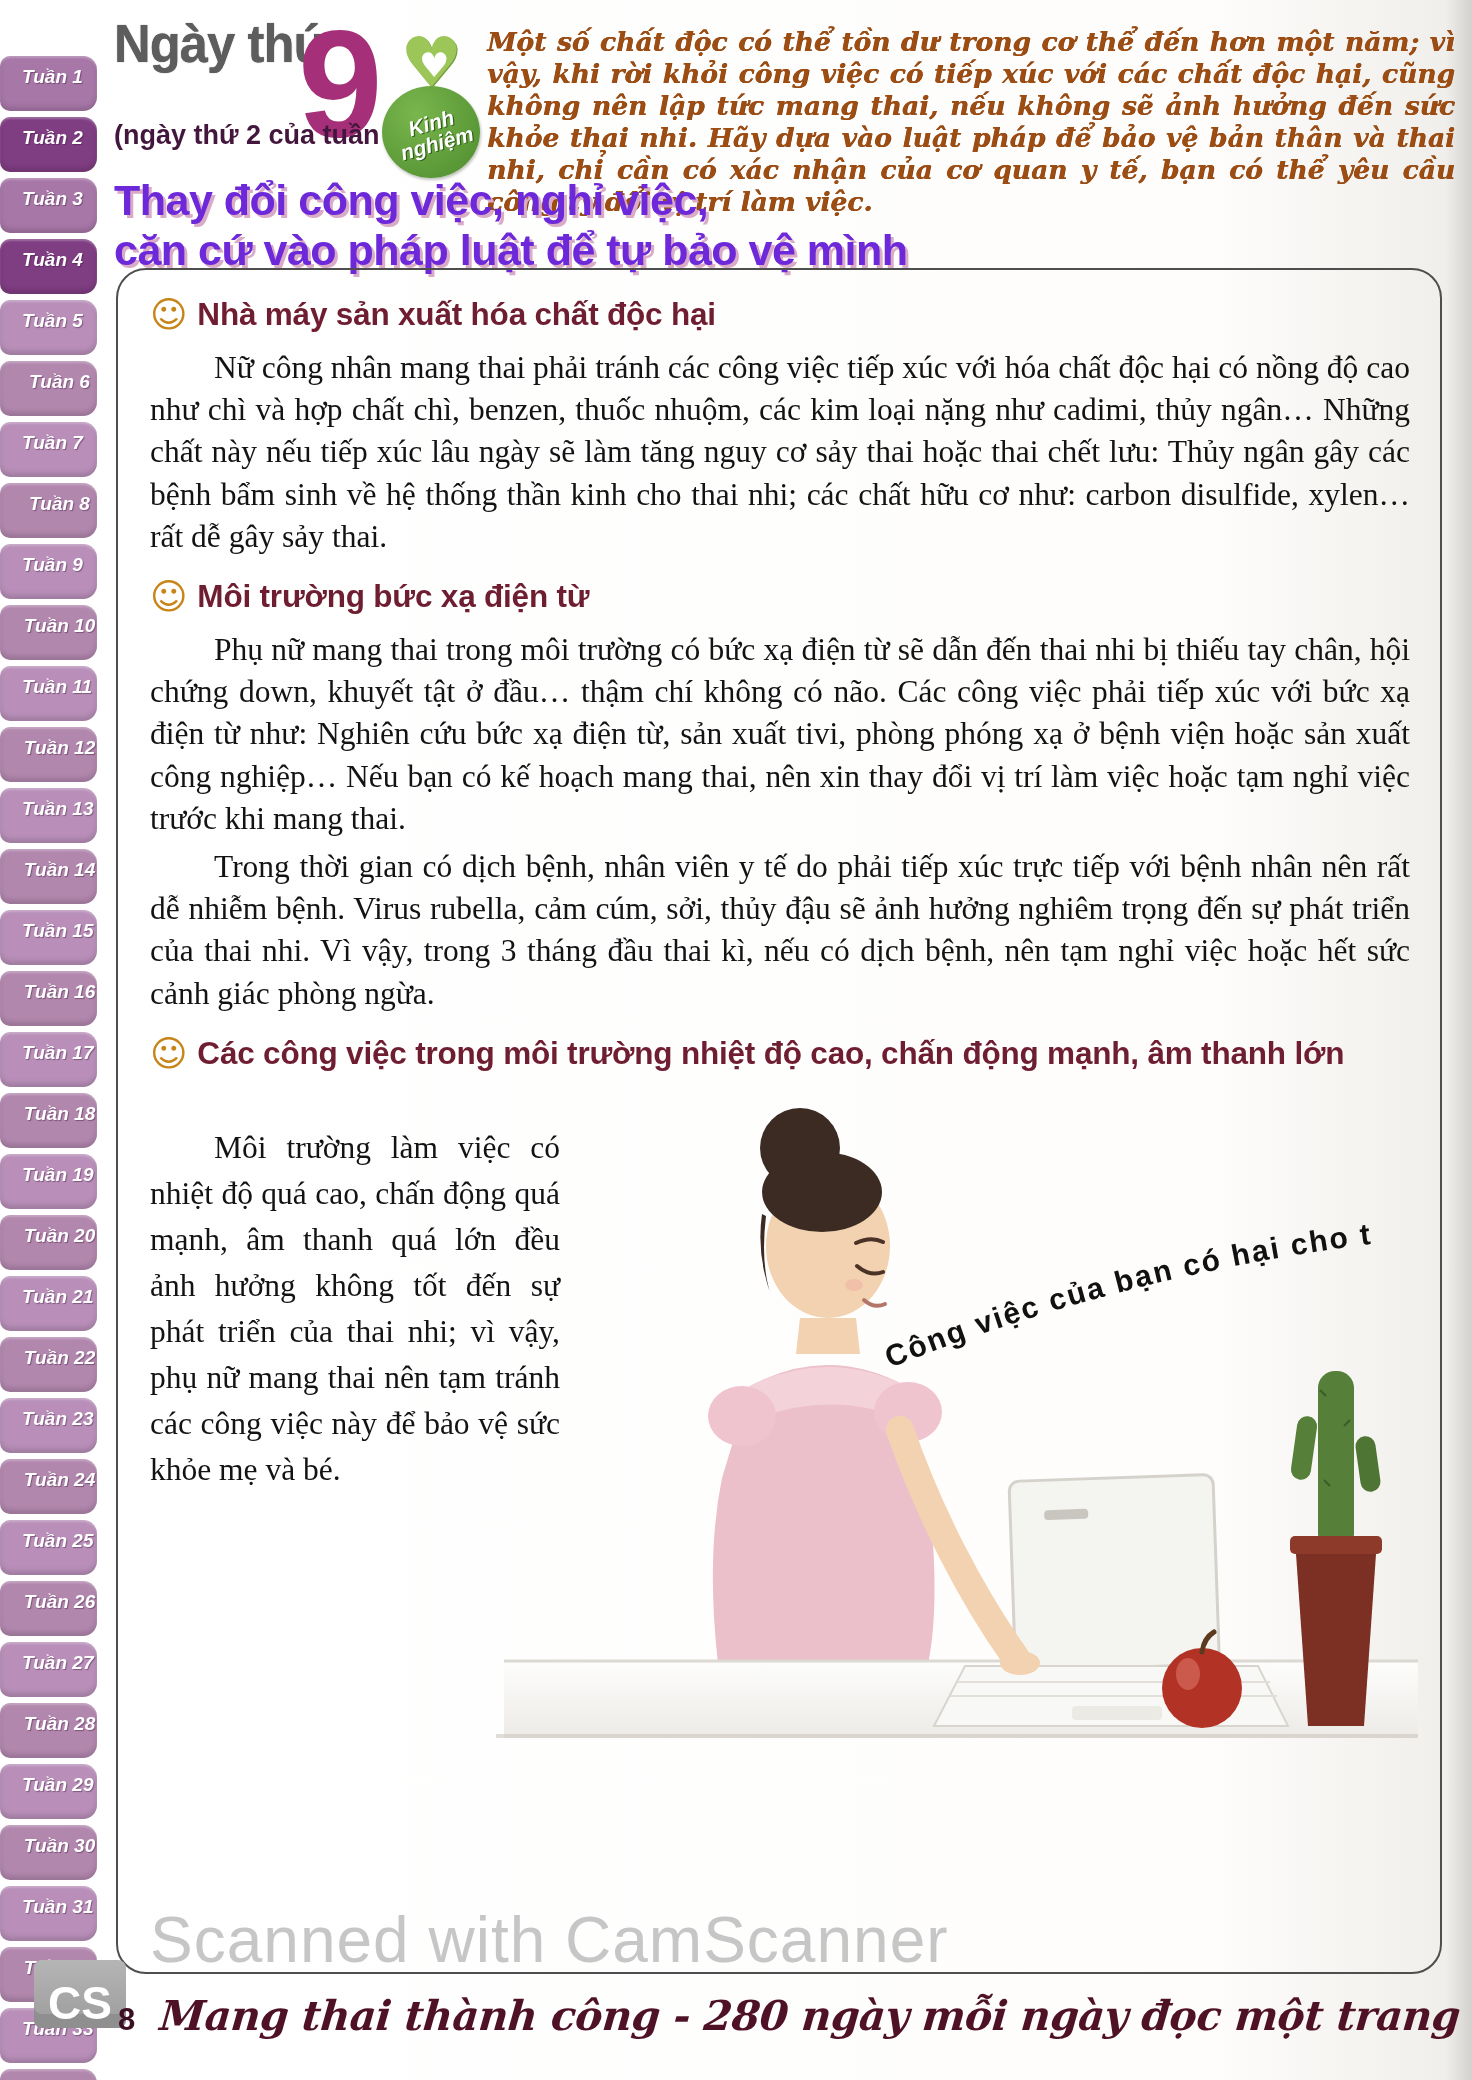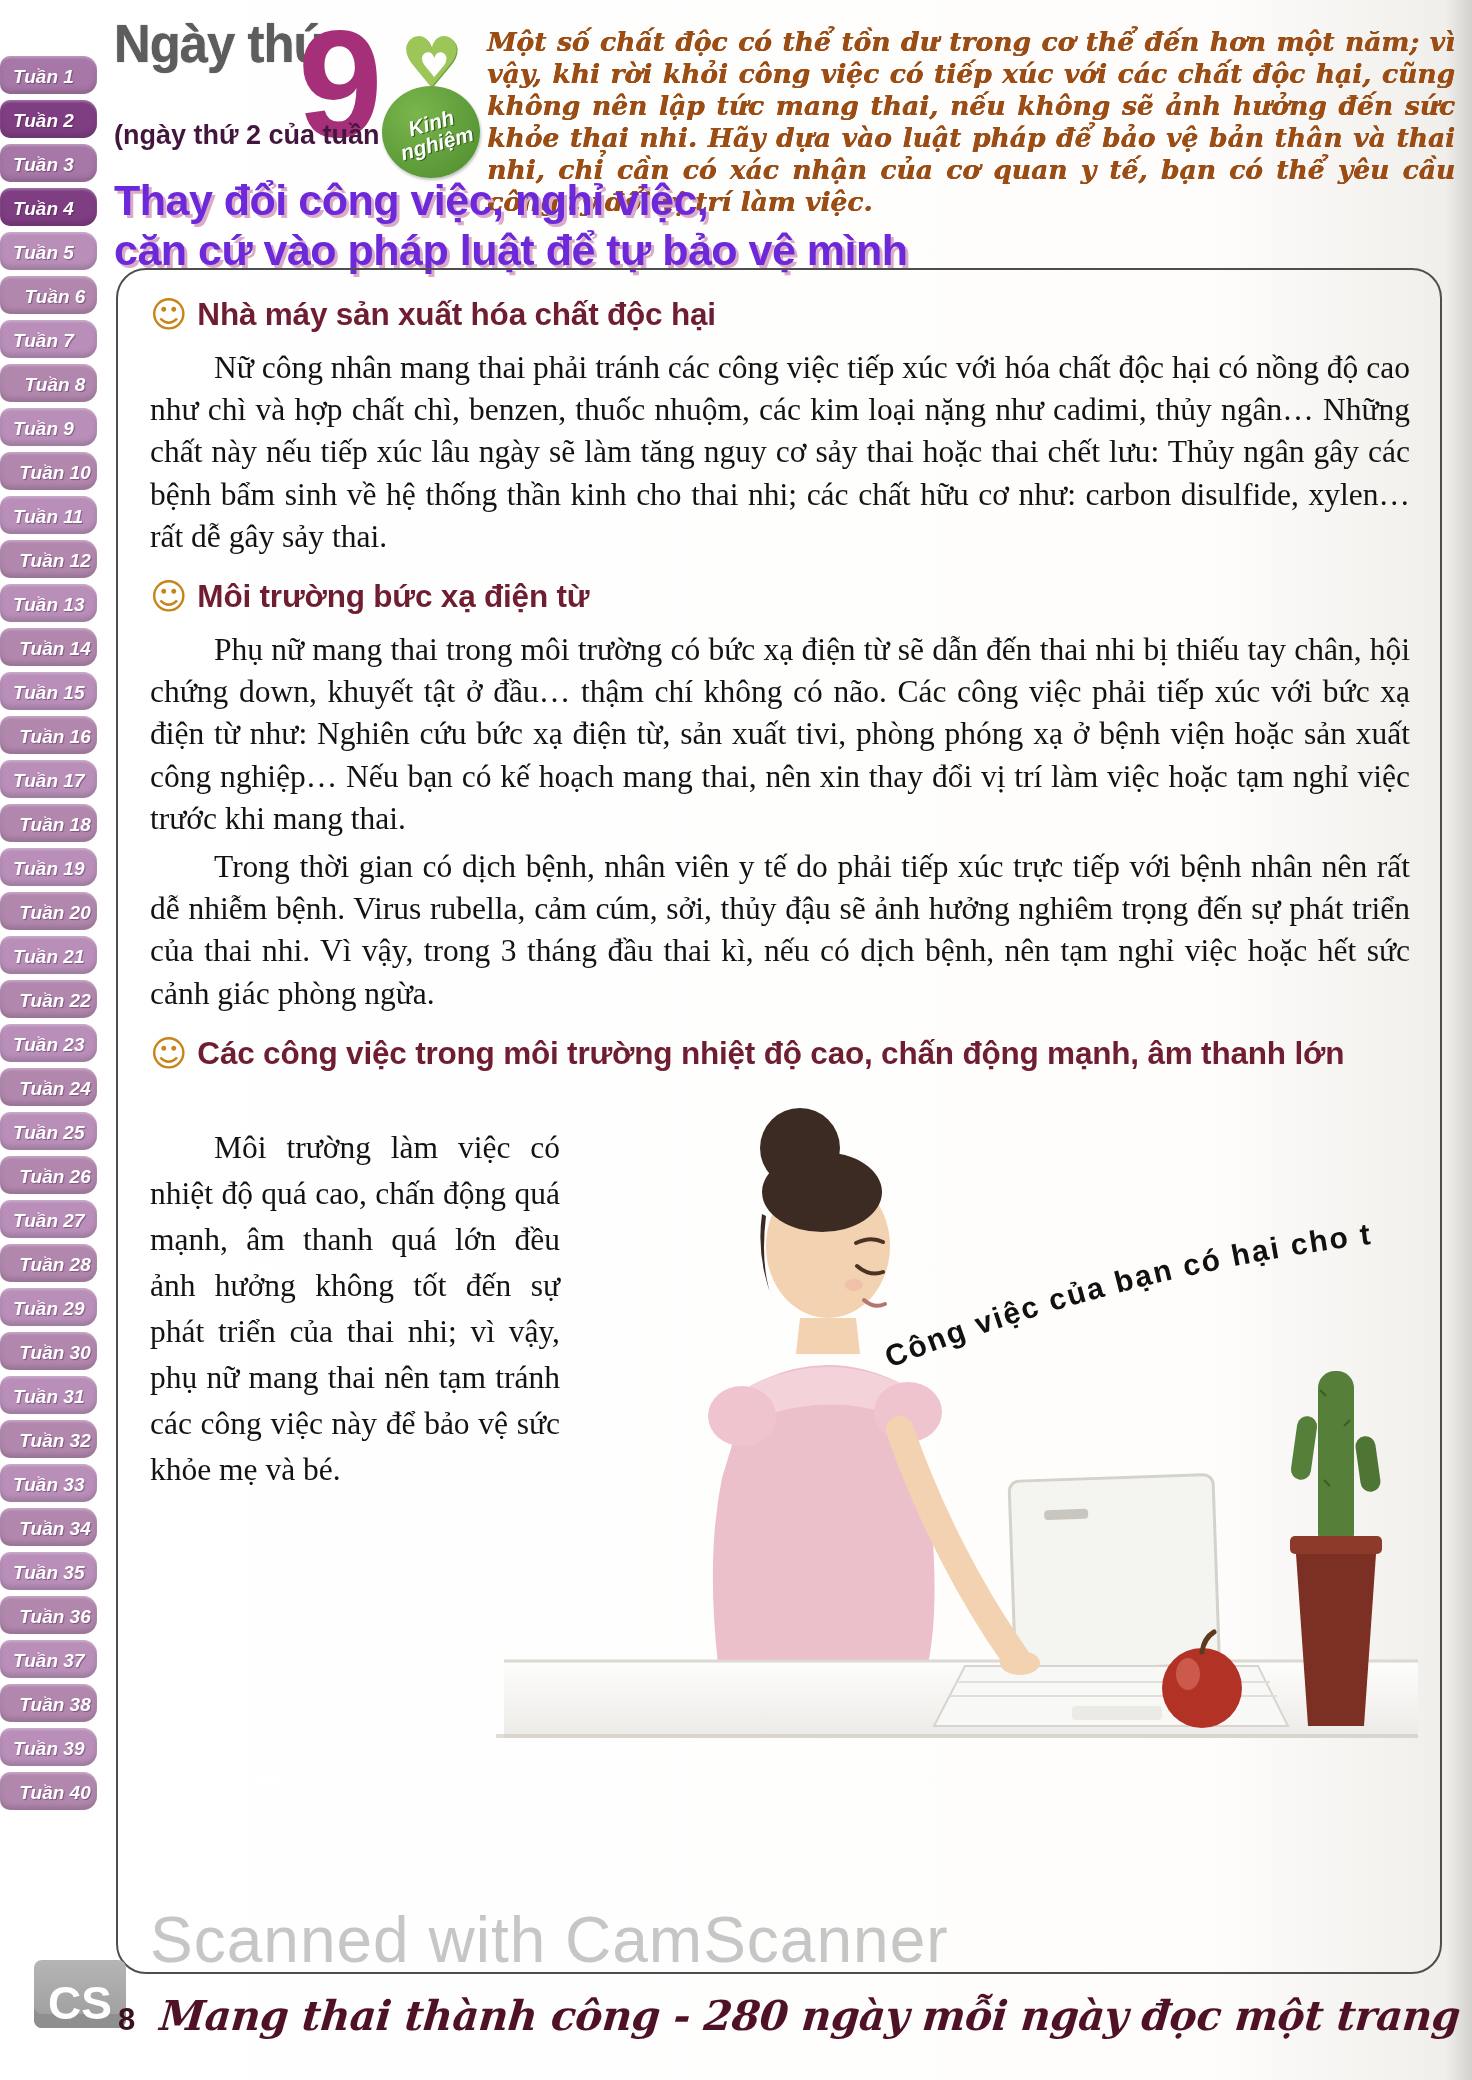--- a/index.html
+++ b/index.html
@@ -6,23 +6,23 @@
   body{
     width:1472px;height:2080px;position:relative;overflow:hidden;
     background:linear-gradient(90deg,#ffffff 0%,#fefdfc 82%,#f0eeea 99%);
     font-family:"Liberation Sans",sans-serif;
   }
   .scan-shade-right{position:absolute;top:0;right:0;width:26px;height:100%;
     background:linear-gradient(90deg,rgba(0,0,0,0),rgba(0,0,0,.12));pointer-events:none;}
 
   
   .sidebar{position:absolute;left:0;top:56px;width:108px;}
-  .tab{width:97px;height:38px;margin-bottom:6px;border-radius:10px 14px 14px 10px;
+  .tab{width:97px;height:55px;margin-bottom:6px;border-radius:10px 14px 14px 10px;
     background:#b98fb9;color:#fff;font:italic 700 19px/42px "Liberation Sans",sans-serif;
-    padding-left:13px;box-sizing:border-box;text-shadow:1px 1px 1px rgba(60,20,60,.45);
+    padding-left:22px;box-sizing:border-box;text-shadow:1px 1px 1px rgba(60,20,60,.45);
     box-shadow:inset 0 -4px 5px rgba(0,0,0,.14), inset 0 2px 2px rgba(255,255,255,.25);}
   .tab.b{background:#b287ae;text-align:center;}
   .tab.mid{background:#a777a7;}
   .tab.dark{background:#7f3d82;}
 
   
   .day-label{position:absolute;left:114px;top:16px;font:900 54px/1 "Liberation Sans",sans-serif;
     color:#5d5d5d;transform:scaleX(.94);transform-origin:left;letter-spacing:-1px;text-shadow:0 0 1px #4c4c4c;}
   .day-number{position:absolute;left:298px;top:8px;font:900 152px/1 "Liberation Sans",sans-serif;color:#a52f78;}
   .day-sub{position:absolute;left:114px;top:122px;font:700 27px/1 "Liberation Sans",sans-serif;color:#43173d;}

